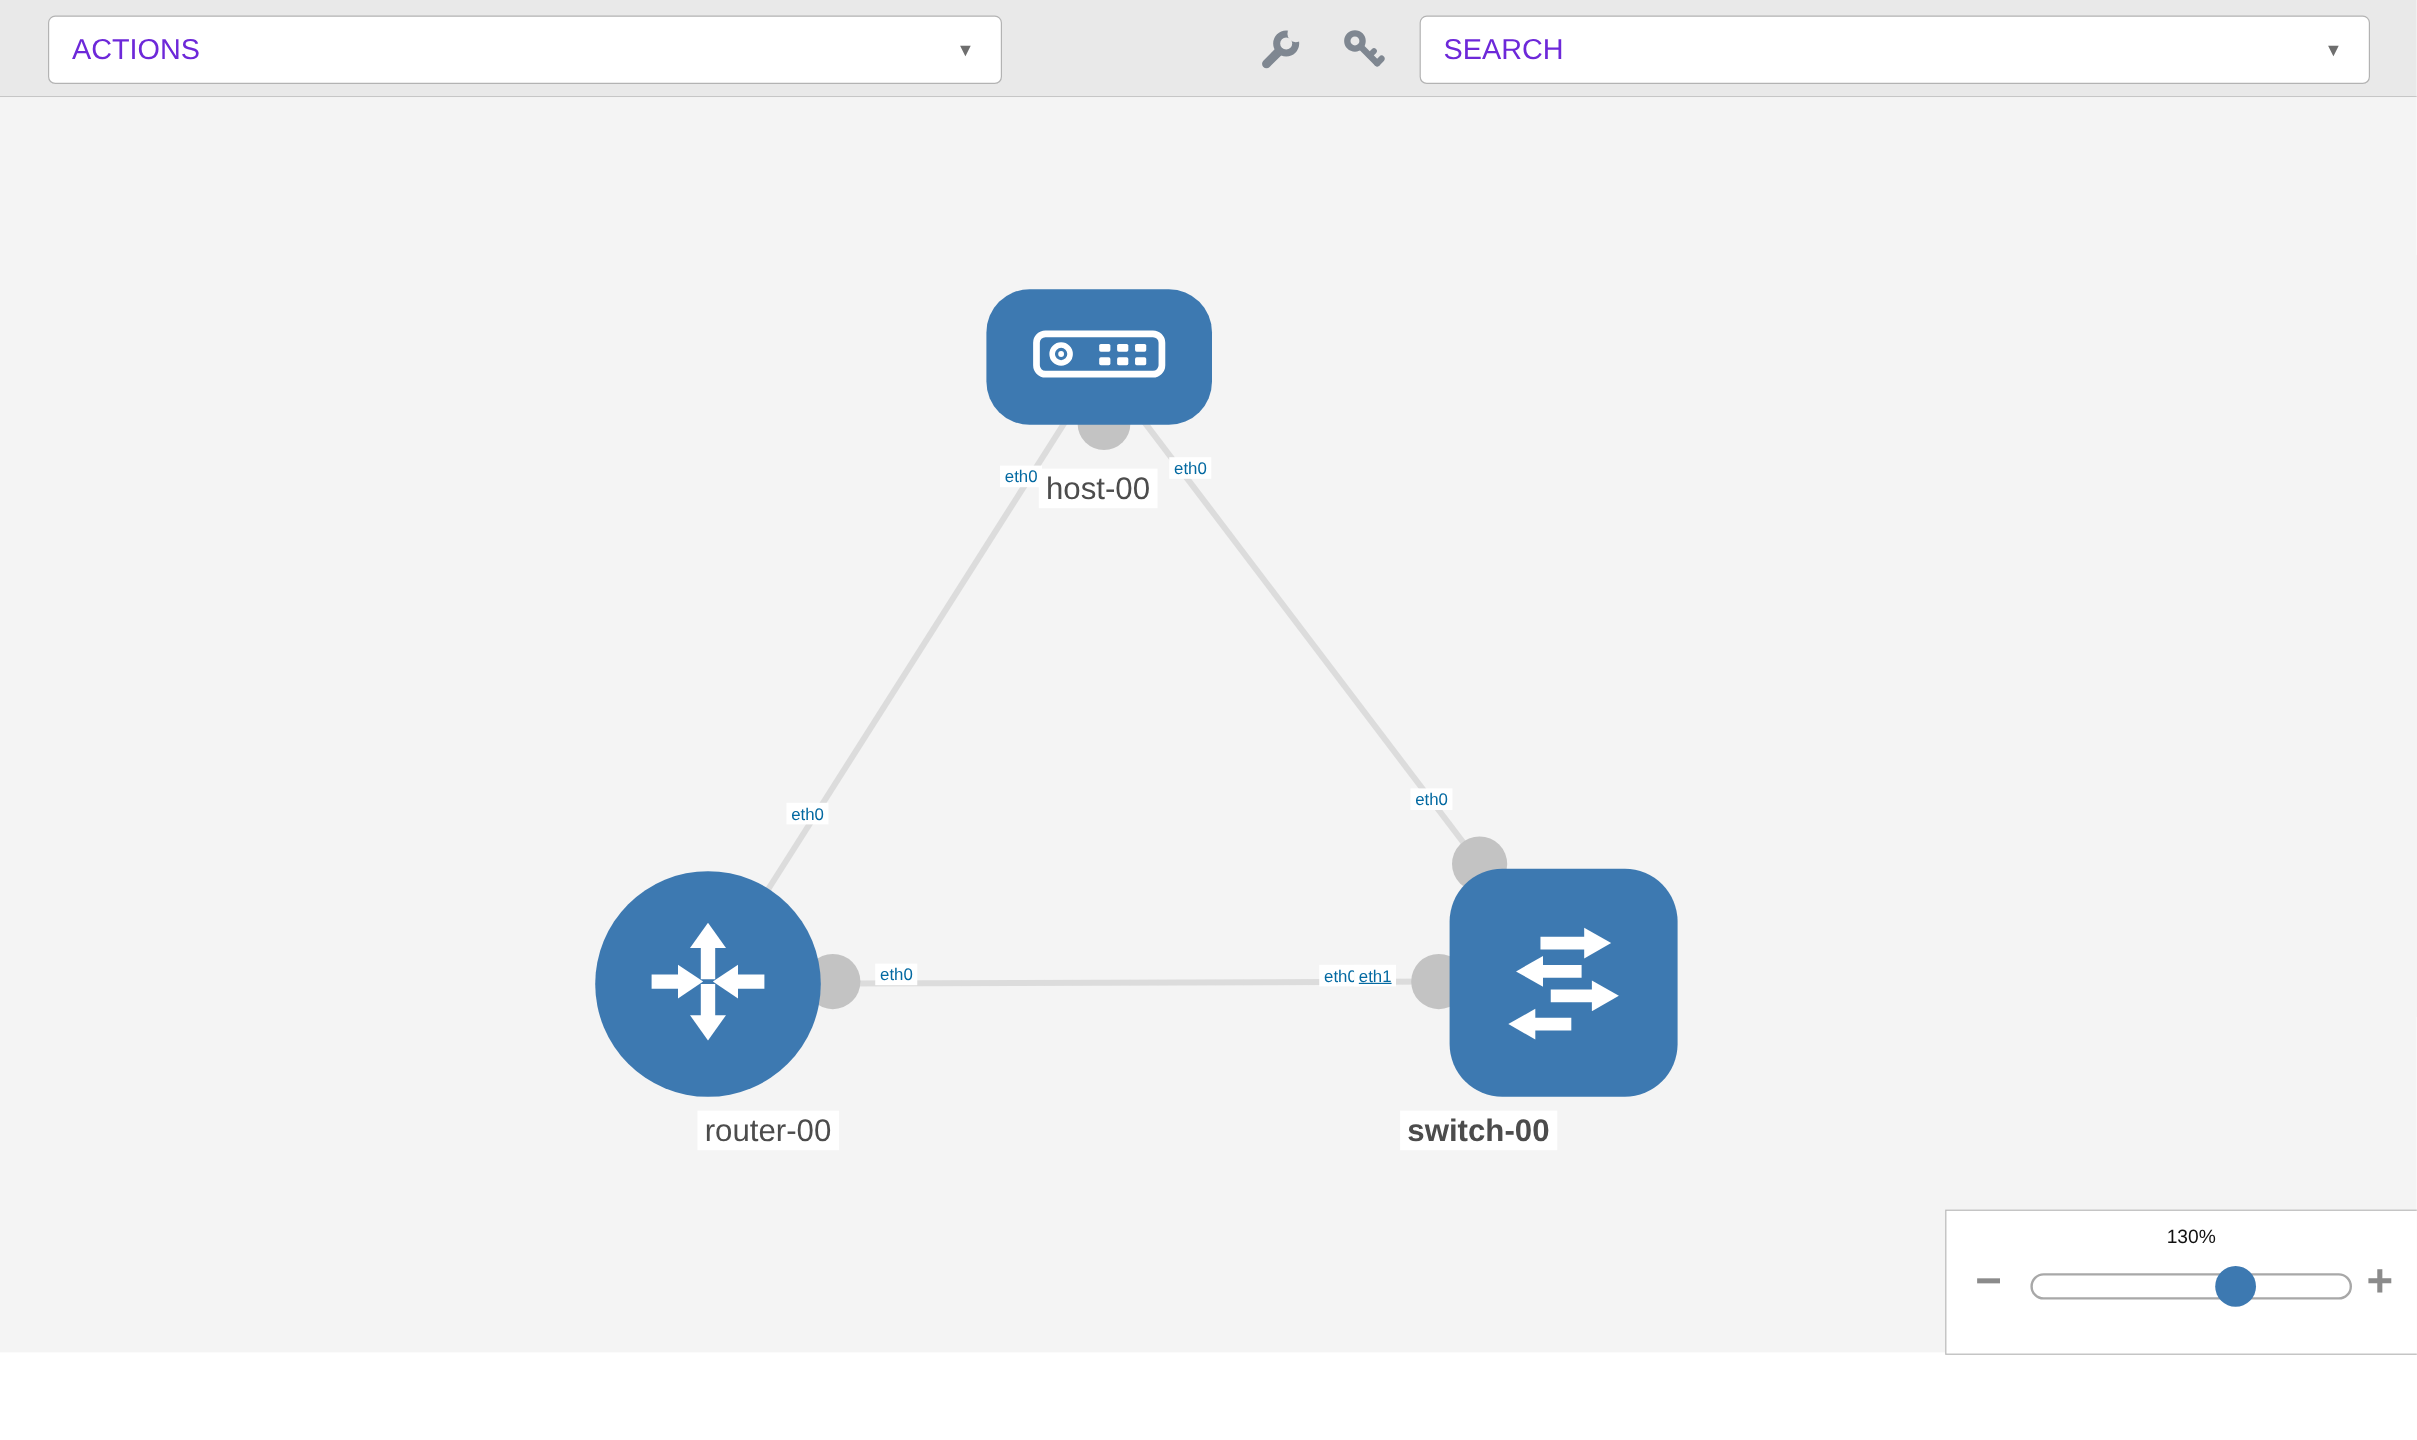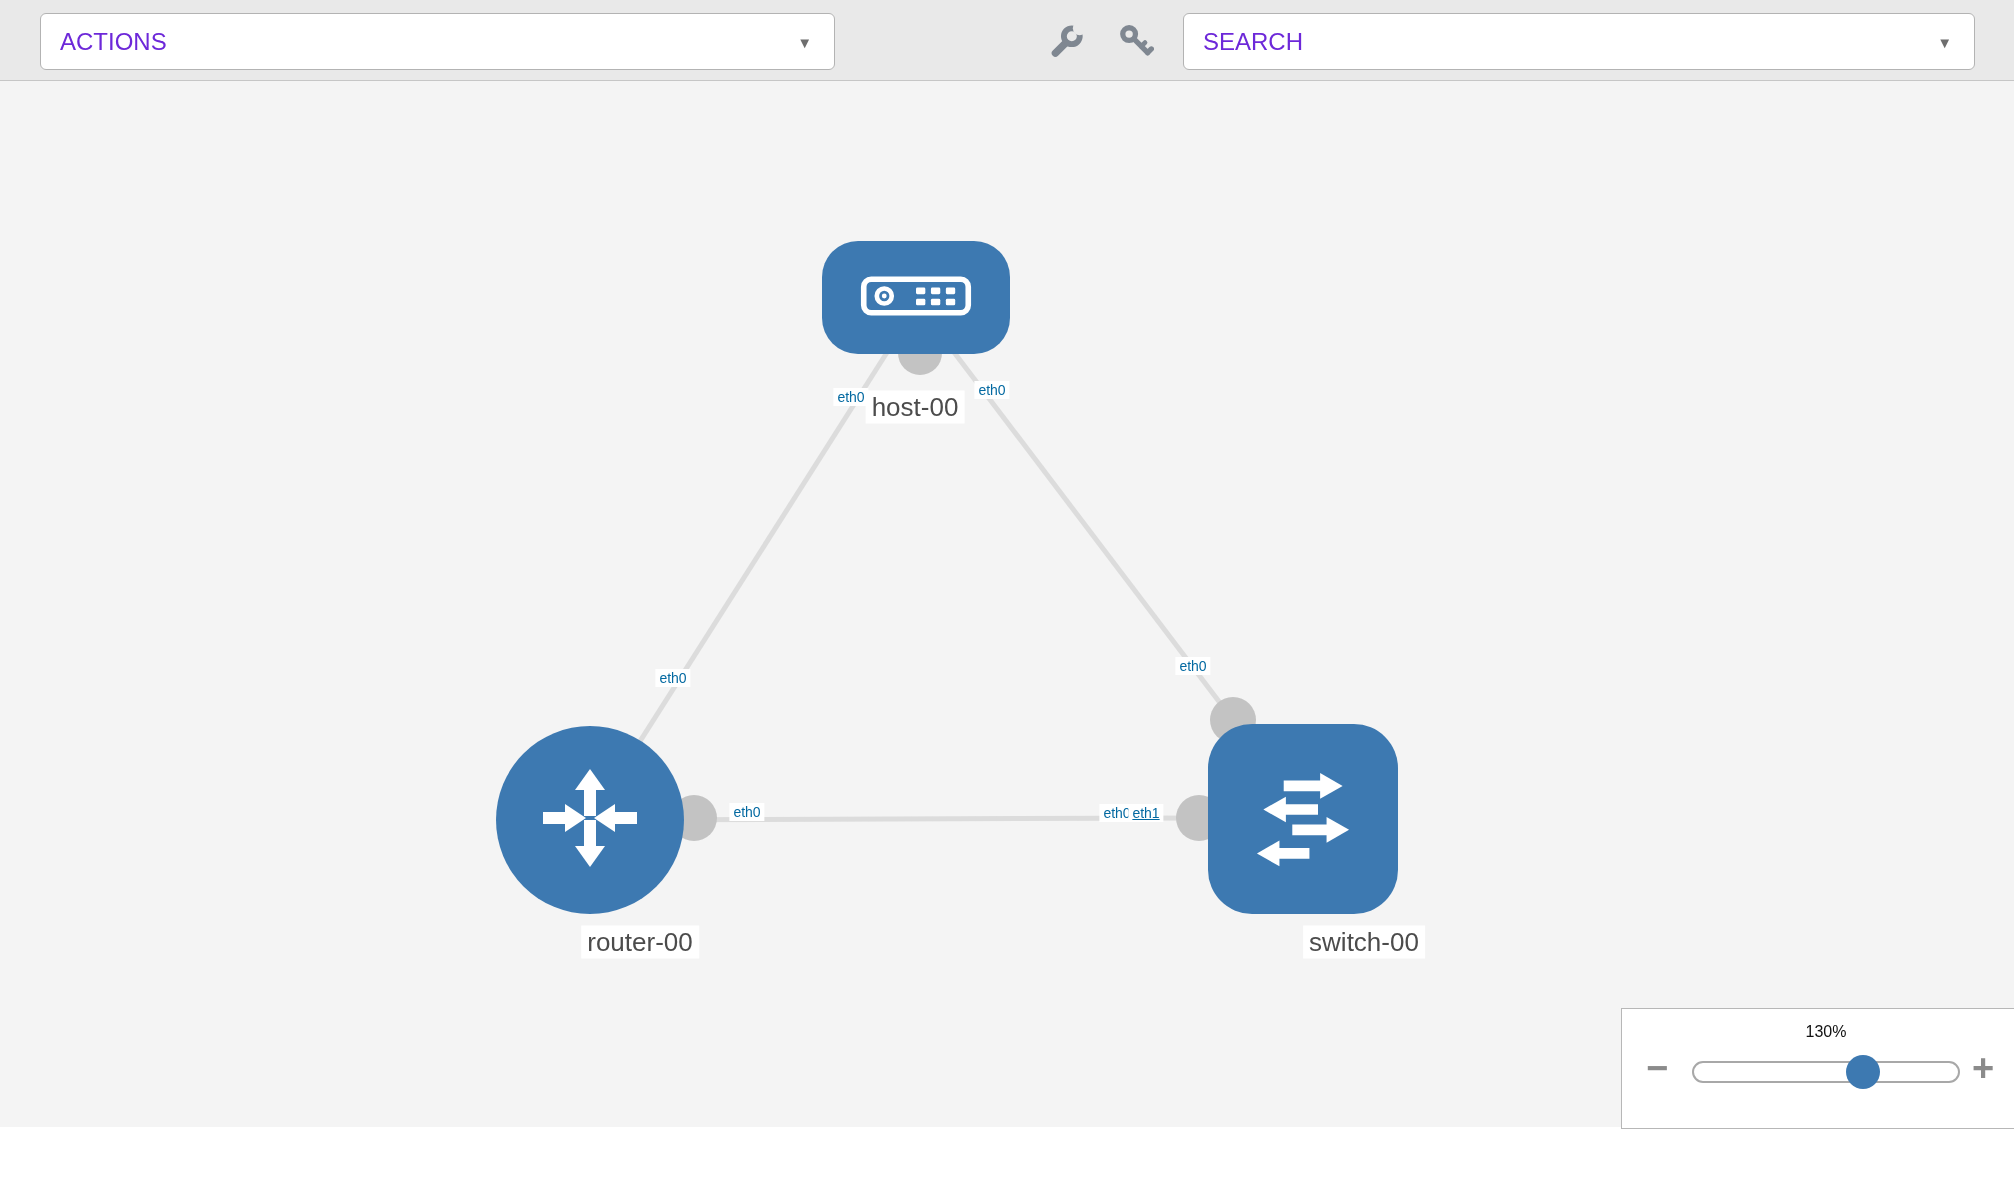--- a/index.html
+++ b/index.html
@@ -162,21 +162,21 @@
             <polygon points="78,56 99,68 78,80" stroke="none"></polygon>
             <line x1="62" y1="90" x2="32" y2="90"></line>
             <polygon points="34,78 13,90 34,102" stroke="none"></polygon>
           </g>
         </svg>
       </span>
     </div>
 
     <div class="nlabel" style="left:915px; top:302px;margin-top:24px;">host-00</div>
     <div class="nlabel" style="left:614px; top:861px;margin-left:26px;">router-00</div>
-    <div class="nlabel" style="left:1364px; top:861px;">switch-00</div>
+    <div class="nlabel" style="left:1232px; top:861px;font-weight:bold;">switch-00</div>
 
     <div class="iflabel" style="left:851px; top:316px; z-index:2;">eth0</div>
     <div class="iflabel" style="left:992px; top:309px; z-index:2;">eth0</div>
     <div class="iflabel" style="left:673px; top:597px;">eth0</div>
     <div class="iflabel" style="left:1193px; top:585px;">eth0</div>
     <div class="iflabel" style="left:747px; top:731px;">eth0</div>
     <div class="iflabel" style="left:1117px; top:732px;">eth0</div>
     <div class="iflabel" style="left:1146px; top:732px;text-decoration:underline;">eth1</div>
 
     <div class="zoom-panel">

